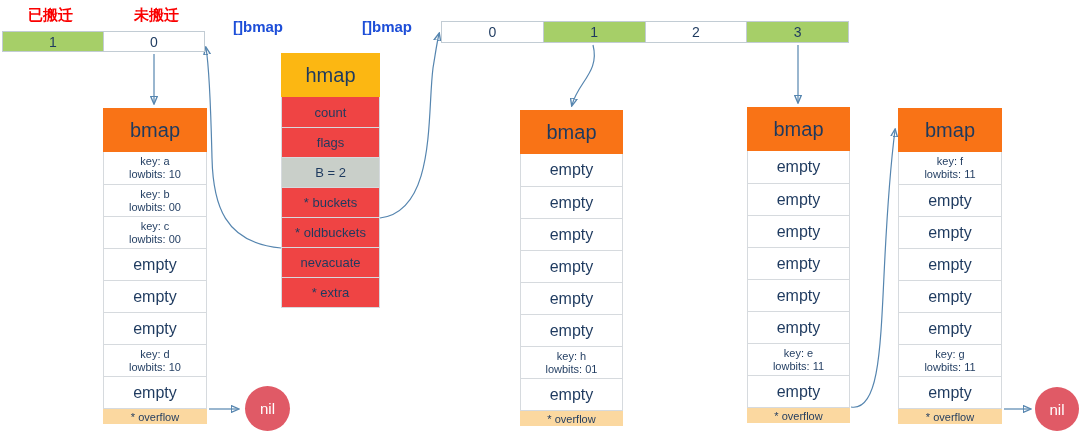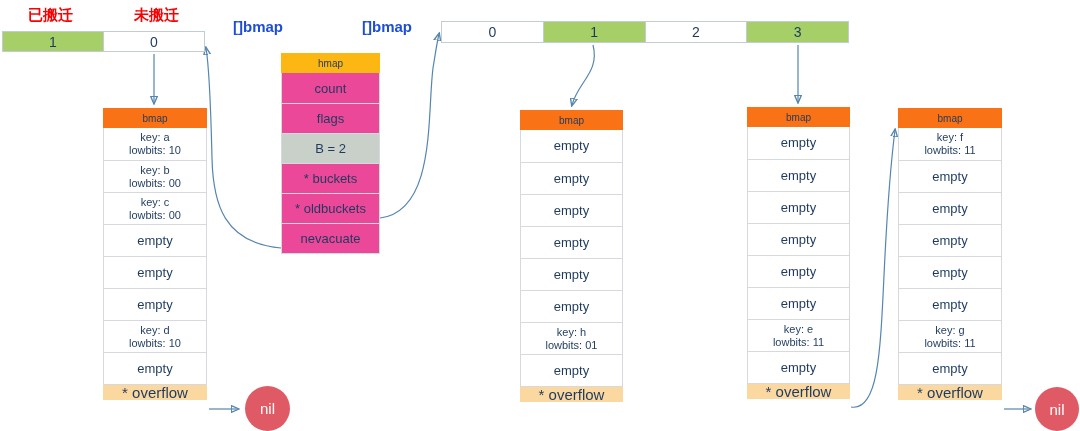--- a/index.html
+++ b/index.html
@@ -12,36 +12,36 @@
   .lbl.red{color:#fa0000;font-weight:bold;}
   .lbl.blue{color:#1d4ed8;font-weight:600;}
 
   .arr{position:absolute;z-index:2;display:flex;border:1px solid #c2ccd4;background:#fff;}
   .cell{flex:1;display:flex;align-items:center;justify-content:center;
         font-size:14px;color:#1e3a5f;border-left:1px solid #c2ccd4;}
   .cell:first-child{border-left:none;}
   .cell.green{background:#a6cf68;}
 
   .struct{position:absolute;z-index:2;}
-  .hdr{height:20px;display:flex;align-items:center;justify-content:center;
-       font-size:10px;color:#1e3a5f;}
+  .hdr{height:44px;display:flex;align-items:center;justify-content:center;
+       font-size:20px;color:#1e3a5f;}
   .hdr.green-h{background:#f97316;}
   .hdr.orange-h{background:#fcb712;}
   .body{border:1px solid #d6dade;border-top:none;background:#fff;}
   .row{height:30px;display:flex;align-items:center;justify-content:center;
-       font-size:13px;color:#1e3a5f;border-top:1px solid #d6dade;background:#ec4899;}
+       font-size:13px;color:#1e3a5f;border-top:1px solid #d6dade;background:#ef4444;}
   .row:first-child{border-top:none;}
   .row.gray{background:#c9cfc9;}
   .slot{height:32px;display:flex;flex-direction:column;align-items:center;justify-content:center;
-        font-size:13px;line-height:14px;color:#1e3a5f;border-top:1px solid #d6dade;background:#fff;}
+        font-size:16px;line-height:14px;color:#1e3a5f;border-top:1px solid #d6dade;background:#fff;}
   .slot:first-child{border-top:none;}
   .slot.two{font-size:11px;line-height:13px;}
   .l2:empty{display:none;}
   .ovf{height:15px;display:flex;align-items:center;justify-content:center;
-       font-size:15px;color:#1e3a5f;background:#fbd8a0;}
+       font-size:11px;color:#1e3a5f;background:#fbd8a0;}
 
   .nil{position:absolute;z-index:2;width:45px;height:45px;border-radius:50%;
        background:#e05a66;color:#ffffff;display:flex;align-items:center;justify-content:center;
        font-size:15px;}
 </style>
 </head>
 <body>
 
 <div class="stage">
 
@@ -81,20 +81,21 @@
 
   <div class="struct" style="left:281px;top:53px;width:99px;">
     <div class="hdr orange-h">hmap</div>
     <div class="body">
       <div class="row">count</div>
       <div class="row">flags</div>
       <div class="row gray">B = 2</div>
       <div class="row">* buckets</div>
       <div class="row">* oldbuckets</div>
       <div class="row">nevacuate</div>
+      <div class="row">* extra</div>
     </div>
   </div>
 
   <div class="struct" style="left:103px;top:108px;width:104px;">
     <div class="hdr green-h">bmap</div>
     <div class="body">
       <div class="slot two">
           <span class="l1">key: a</span>
           <span class="l2">lowbits: 10</span>
         </div>

